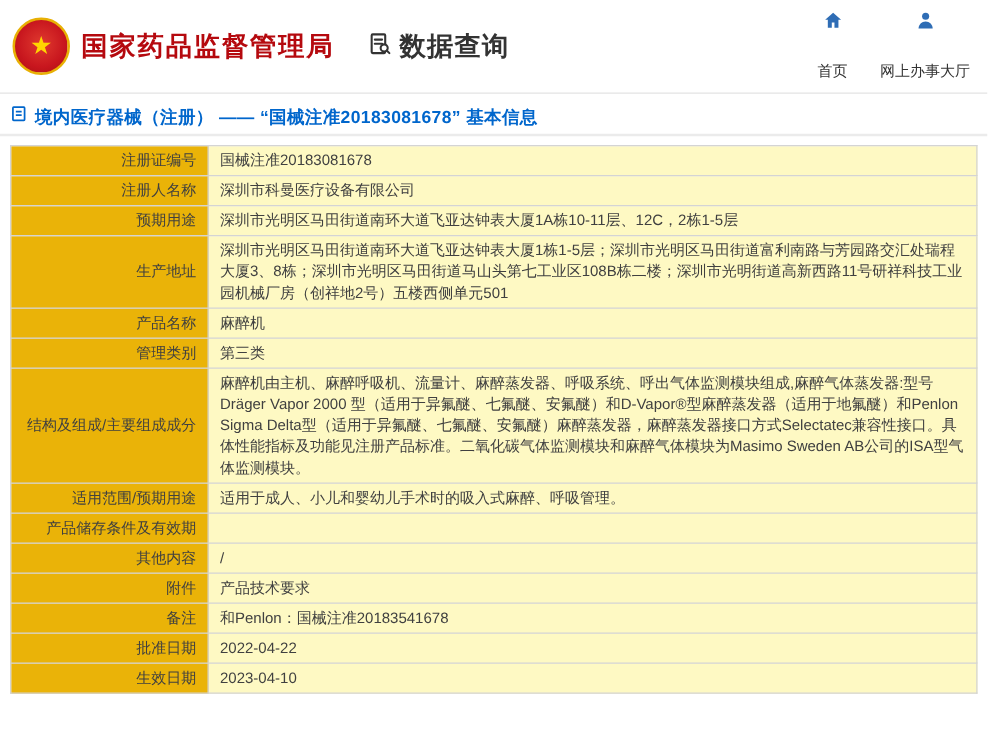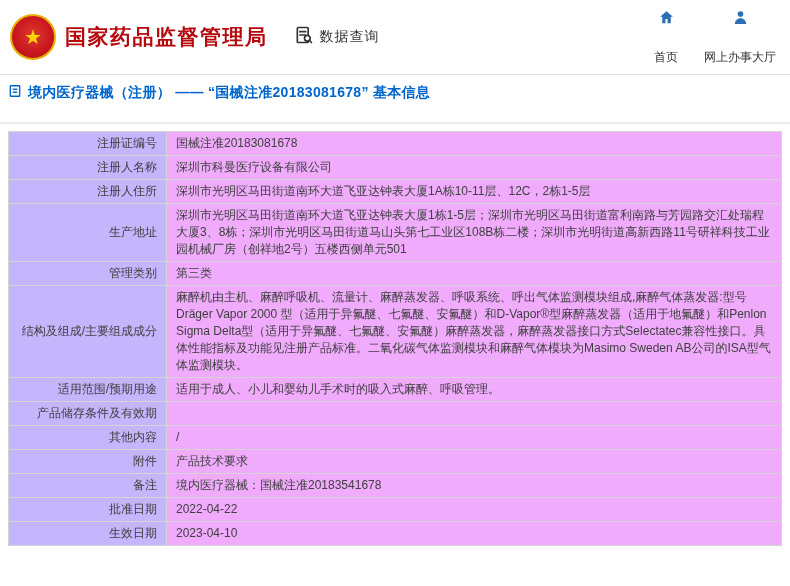--- a/index.html
+++ b/index.html
@@ -12,39 +12,39 @@
   .logo-block { display:flex; align-items:center; gap:9px; }
   .emblem { width:46px; height:46px; border-radius:50%;
     background:radial-gradient(circle at 50% 45%, #e03a2f 0%, #c8161e 60%, #a50f12 100%);
     border:2px solid #e8b004; display:flex; align-items:center; justify-content:center; flex:0 0 auto; }
   .emblem-star { color:#ffd700; font-size:20px; line-height:1; }
   .org-names { display:flex; flex-direction:column; gap:3px; }
   .org-name { font-size:21px; font-weight:bold; color:#b5090e; letter-spacing:1.5px; white-space:nowrap; }
   .org-name-en { font-size:10px; color:#1c5fa8; letter-spacing:.2px; white-space:nowrap; }
 
   .data-query { display:flex; align-items:center; gap:6px; margin-left:26px; cursor:pointer; }
-  .data-query-label { font-size:14px; font-weight:normal; color:#333; letter-spacing:1px; }
+  .data-query-label { font-size:21px; font-weight:bold; color:#333; letter-spacing:1px; }
 
   .header-nav { margin-left:auto; display:flex; gap:26px; }
   .nav-item { display:flex; flex-direction:column; align-items:center; gap:19px; cursor:pointer; }
   .nav-item-label { font-size:12px; color:#333; white-space:nowrap; }
 
   
-  .breadcrumb-bar { display:flex; align-items:center; gap:6px; padding:9px 8px 20px;
+  .breadcrumb-bar { display:flex; align-items:center; gap:6px; padding:9px 8px 4px;
     border-bottom:2px solid #ebebeb; }
   .breadcrumb-text { font-size:14px; font-weight:bold; color:#0066cc; letter-spacing:.3px; }
 
   
   .table-wrap { padding:7px 8px 0; }
   table.info-table { width:100%; border-collapse:collapse; table-layout:fixed; }
   table.info-table td { border:1px solid #d4d4d4; font-size:12px; line-height:17px;
     padding:3px 9px; vertical-align:middle; height:23px;
     overflow-wrap:break-word; word-break:break-word; }
-  td.label-cell { width:158px; background:#c4b5fd; text-align:right; color:#404040; padding-right:13px; }
-  td.value-cell { text-align:left; color:#404040; background:#f0abfc; }
+  td.label-cell { width:158px; background:#eab308; text-align:right; color:#404040; padding-right:13px; }
+  td.value-cell { text-align:left; color:#404040; background:#fef9c3; }
 </style>
 </head>
 <body>
 
 <div class="header">
   <div class="logo-block">
     <div class="emblem">
       <span class="emblem-star">★</span>
     </div>
     <div class="org-names">
@@ -106,26 +106,30 @@
     <tbody>
         <tr>
           <td class="label-cell">注册证编号</td>
           <td class="value-cell">国械注准20183081678</td>
         </tr>
         <tr>
           <td class="label-cell">注册人名称</td>
           <td class="value-cell">深圳市科曼医疗设备有限公司</td>
         </tr>
         <tr>
-          <td class="label-cell">注册人住所</td>
+          <td class="label-cell">预期用途</td>
           <td class="value-cell">深圳市光明区马田街道南环大道飞亚达钟表大厦1A栋10-11层、12C，2栋1-5层</td>
         </tr>
         <tr>
           <td class="label-cell">生产地址</td>
           <td class="value-cell">深圳市光明区马田街道南环大道飞亚达钟表大厦1栋1-5层；深圳市光明区马田街道富利南路与芳园路交汇处瑞程大厦3、8栋；深圳市光明区马田街道马山头第七工业区108B栋二楼；深圳市光明街道高新西路11号研祥科技工业园机械厂房（创祥地2号）五楼西侧单元501</td>
+        </tr>
+        <tr>
+          <td class="label-cell">产品名称</td>
+          <td class="value-cell">麻醉机</td>
         </tr>
         <tr>
           <td class="label-cell">管理类别</td>
           <td class="value-cell">第三类</td>
         </tr>
         <tr>
           <td class="label-cell">结构及组成/主要组成成分</td>
           <td class="value-cell">麻醉机由主机、麻醉呼吸机、流量计、麻醉蒸发器、呼吸系统、呼出气体监测模块组成,麻醉气体蒸发器:型号Dräger Vapor 2000 型（适用于异氟醚、七氟醚、安氟醚）和D-Vapor®型麻醉蒸发器（适用于地氟醚）和Penlon Sigma Delta型（适用于异氟醚、七氟醚、安氟醚）麻醉蒸发器，麻醉蒸发器接口方式Selectatec兼容性接口。具体性能指标及功能见注册产品标准。二氧化碳气体监测模块和麻醉气体模块为Masimo Sweden AB公司的ISA型气体监测模块。</td>
         </tr>
         <tr>
@@ -139,21 +143,21 @@
         <tr>
           <td class="label-cell">其他内容</td>
           <td class="value-cell">/</td>
         </tr>
         <tr>
           <td class="label-cell">附件</td>
           <td class="value-cell">产品技术要求</td>
         </tr>
         <tr>
           <td class="label-cell">备注</td>
-          <td class="value-cell">境内医疗器械：国械注准20183541678</td>
+          <td class="value-cell">和Penlon：国械注准20183541678</td>
         </tr>
         <tr>
           <td class="label-cell">批准日期</td>
           <td class="value-cell">2022-04-22</td>
         </tr>
         <tr>
           <td class="label-cell">生效日期</td>
           <td class="value-cell">2023-04-10</td>
         </tr>
       </tbody>

